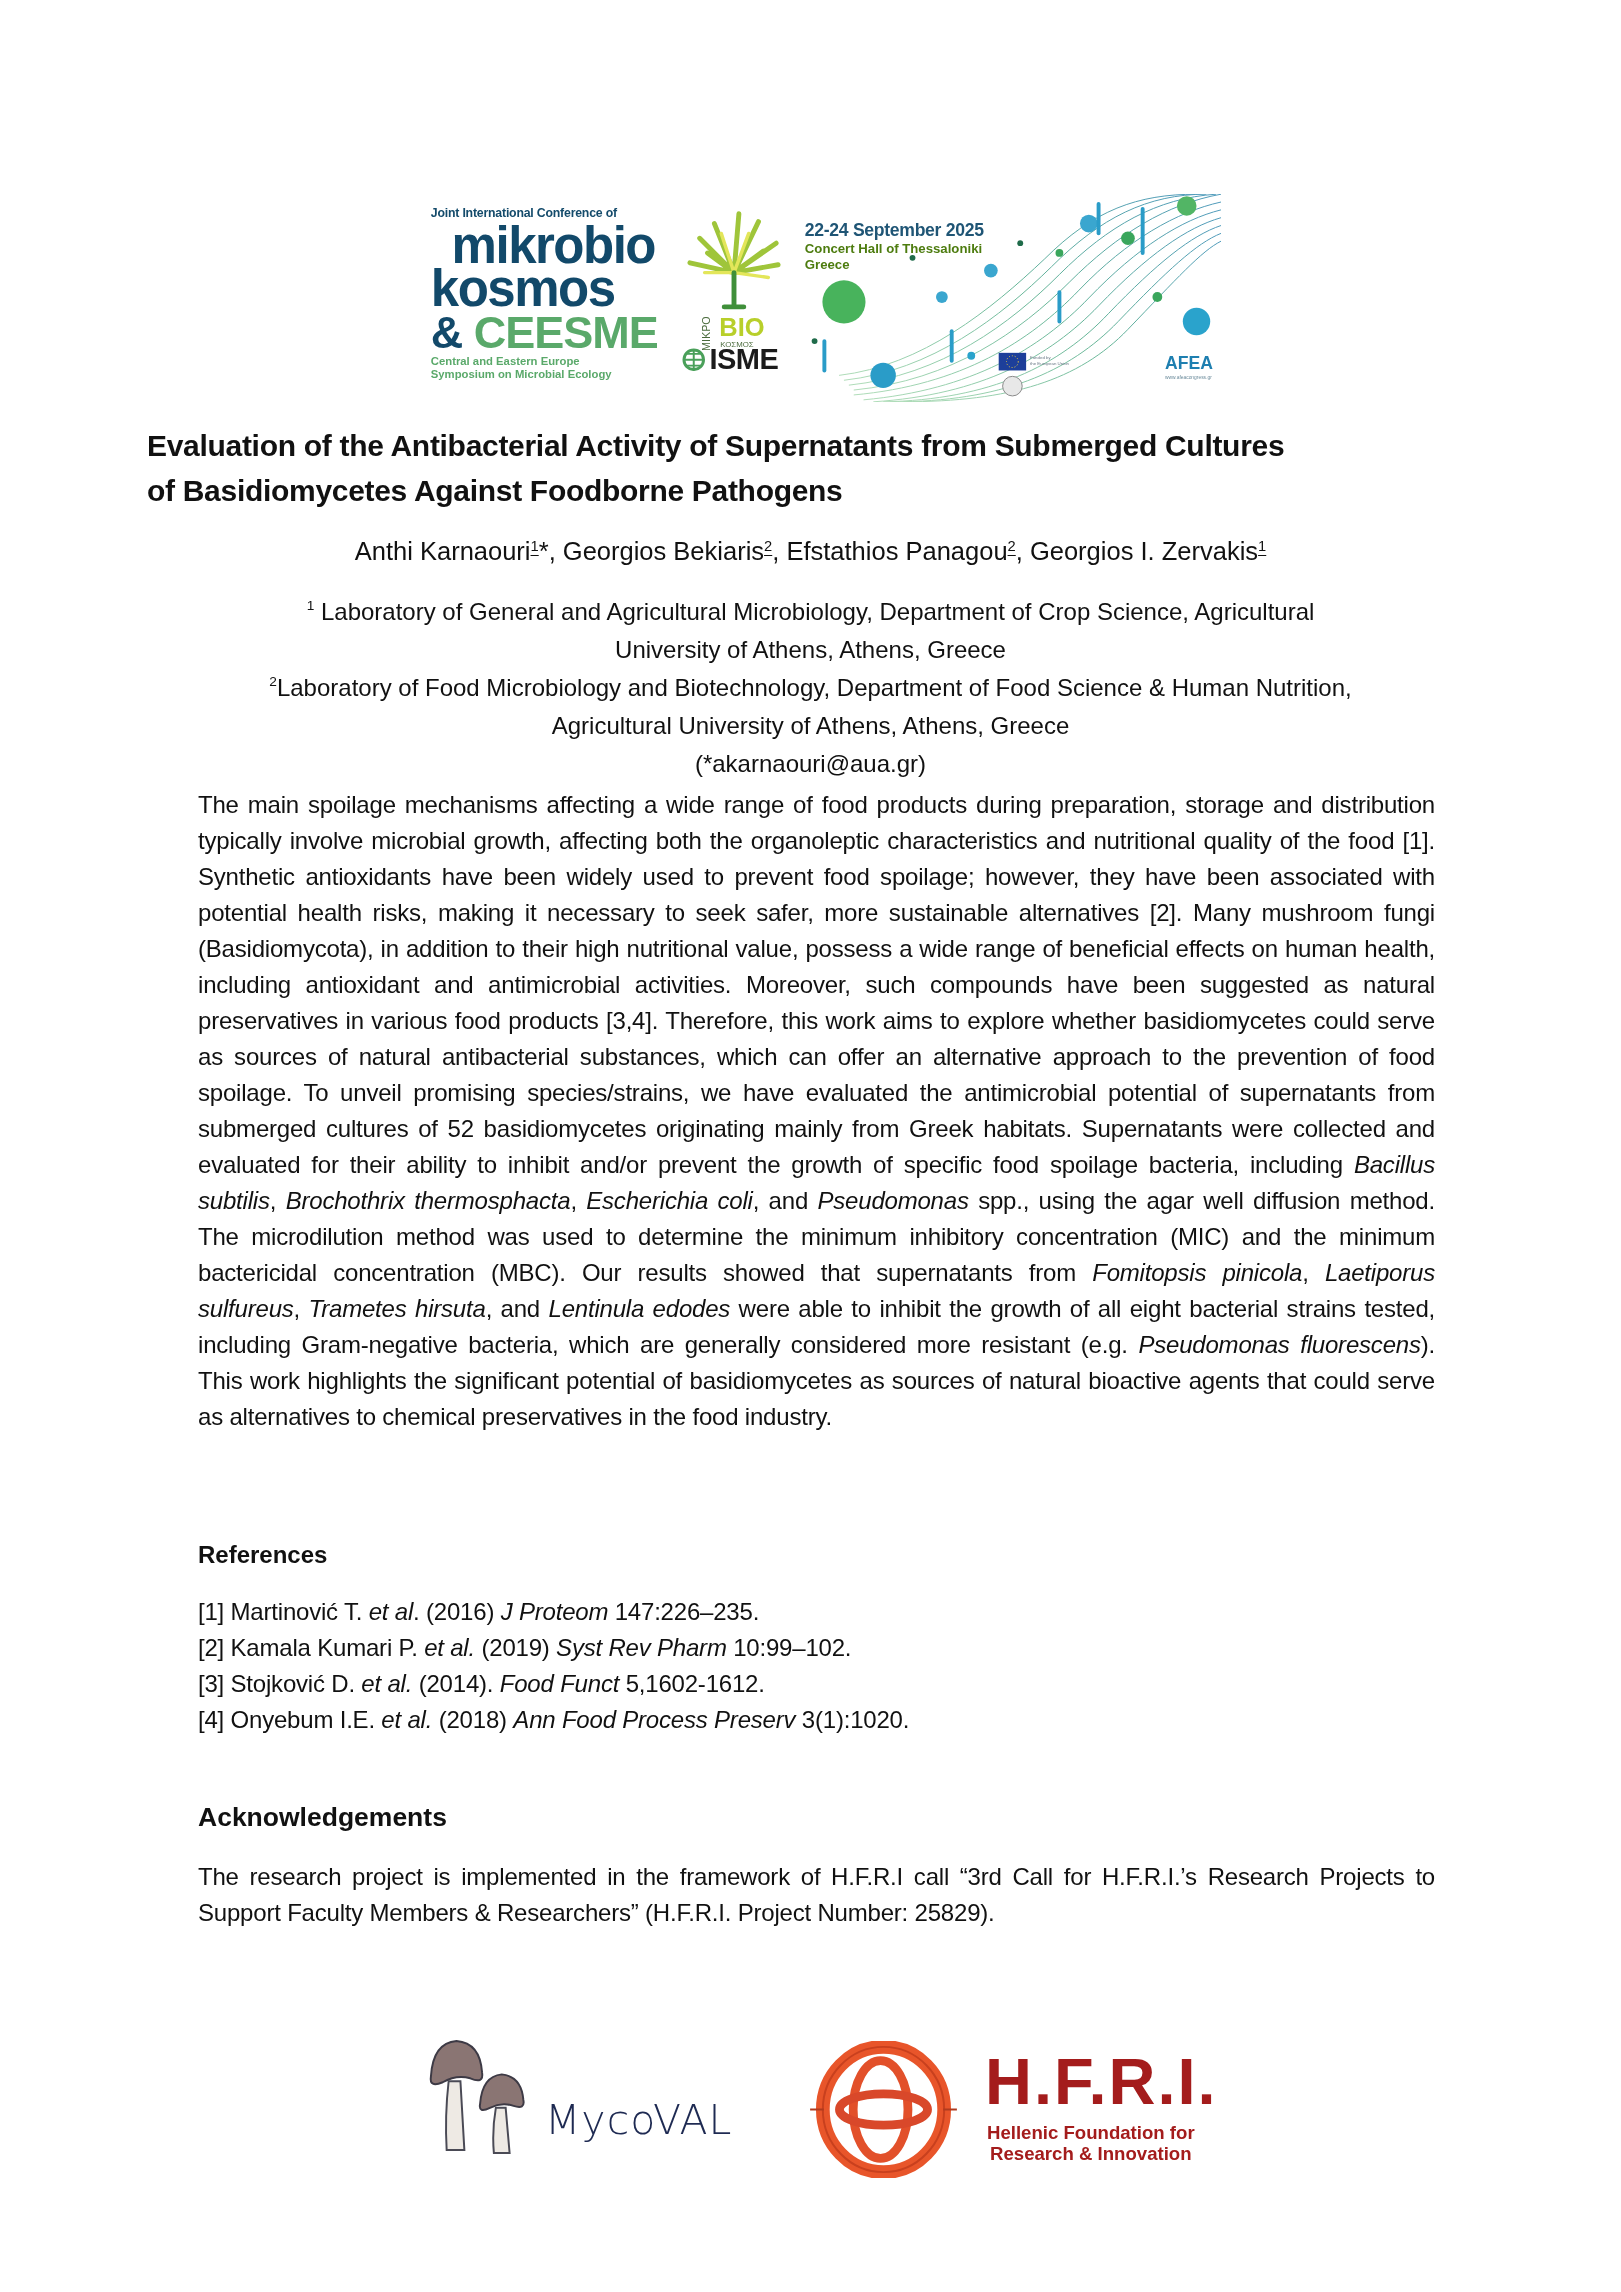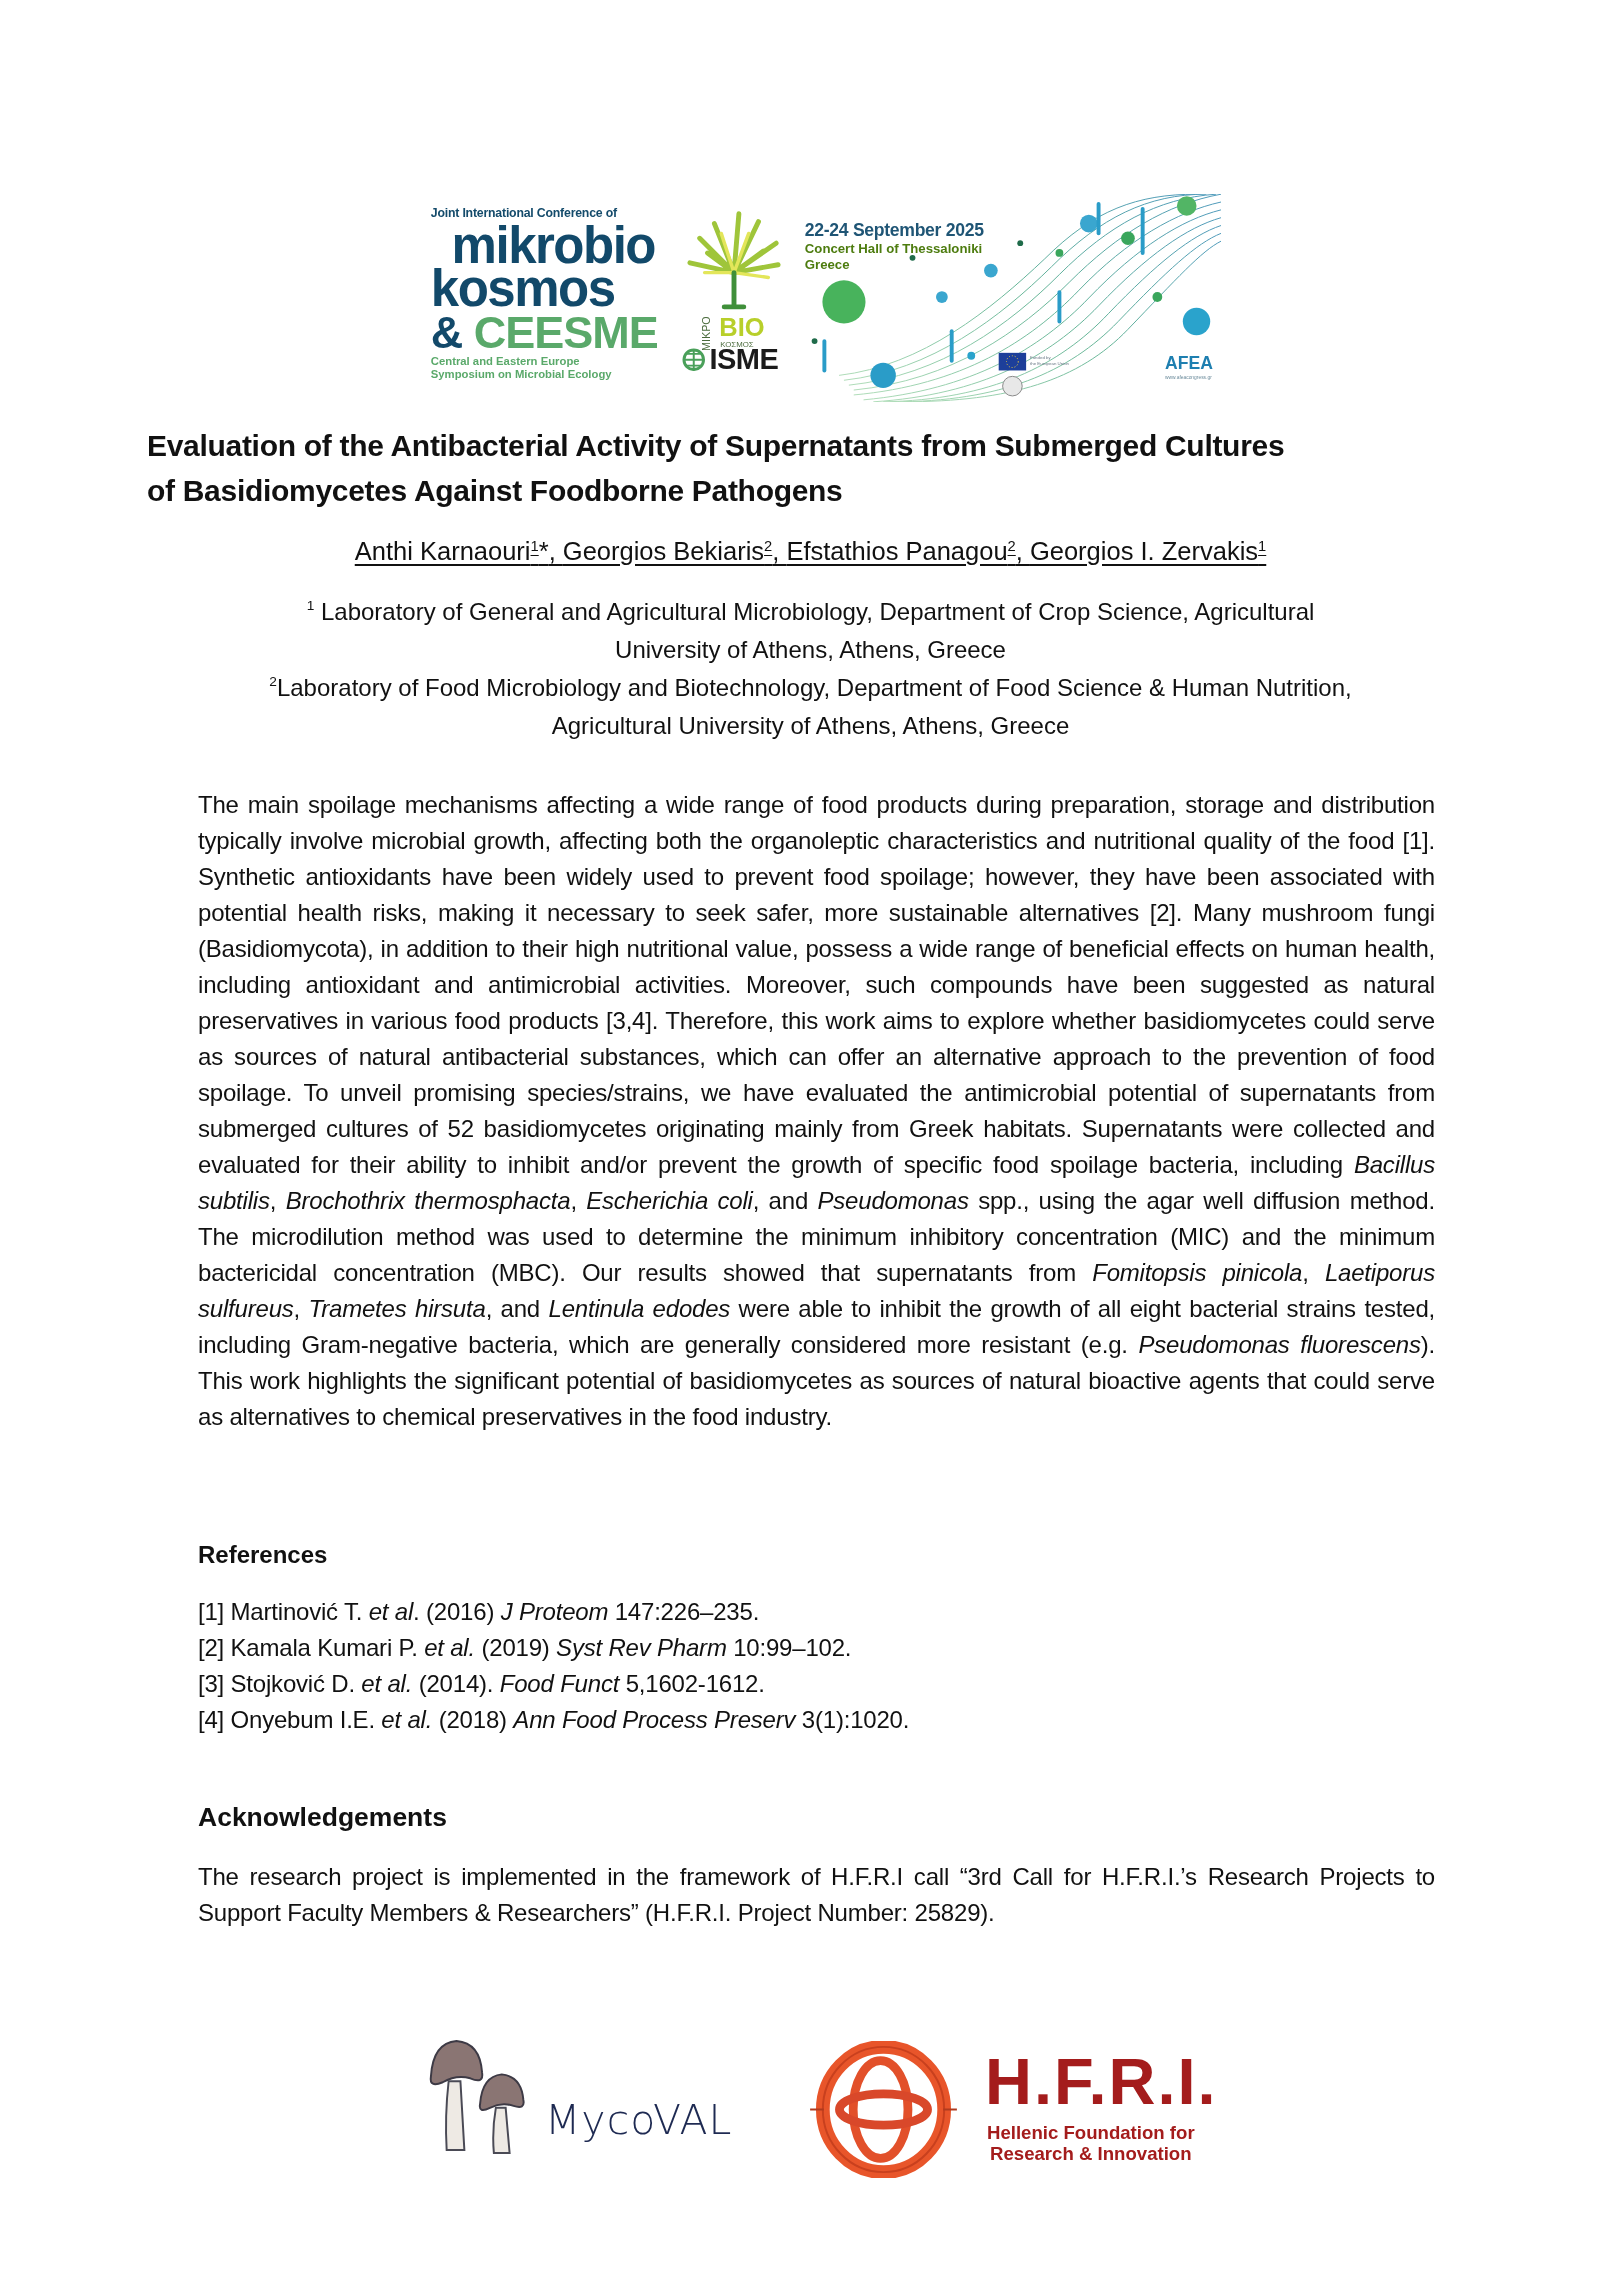--- a/index.html
+++ b/index.html
@@ -32,21 +32,21 @@
   
   .title {
     position: absolute; left: 147px; top: 423px; width: 1327px;
     text-align: left; font-weight: bold; font-size: 30px; line-height: 45px; color: #111;
     letter-spacing: -0.3px;
   }
   .authors {
     position: absolute; left: 147px; top: 534px; width: 1327px; text-align: center;
     font-size: 25.5px; line-height: 35px;
   }
-  .authors span.au { text-decoration: underline; text-underline-offset: 3.9px; }
+  .authors span.au { text-underline-offset: 3.9px; }
   .authors sup { font-size: 14.7px; vertical-align: 8.8px; line-height: 0; text-decoration: underline; }
   .affil {
     position: absolute; left: 147px; top: 593px; width: 1327px; text-align: center;
     font-size: 24px; line-height: 38px;
   }
   .affil sup { font-size: 13.7px; vertical-align: 9.8px; line-height: 0; }
 
   
   .abstract {
     position: absolute; left: 198px; top: 787px; width: 1237px;
@@ -179,20 +179,21 @@
 
 <div class="authors">
   <span class="au"><span>Anthi Karnaouri</span><sup>1</sup><span>*</span></span><span class="au">, </span><span class="au"><span>Georgios Bekiaris</span><sup>2</sup></span><span class="au">, </span><span class="au"><span>Efstathios Panagou</span><sup>2</sup></span><span class="au">, </span><span class="au"><span>Georgios I. Zervakis</span><sup>1</sup></span>
 </div>
 
 <div class="affil">
   <div><sup>1</sup><span> Laboratory of General and Agricultural Microbiology, Department of Crop Science, Agricultural</span></div>
   <div>University of Athens, Athens, Greece</div>
   <div><sup>2</sup><span>Laboratory of Food Microbiology and Biotechnology, Department of Food Science &amp; Human Nutrition,</span></div>
   <div>Agricultural University of Athens, Athens, Greece</div>
+  <div>(*akarnaouri@aua.gr)</div>
 </div>
 
 <div class="abstract"><span>The main spoilage mechanisms affecting a wide range of food products during preparation, storage and distribution typically involve microbial growth, affecting both the organoleptic characteristics and nutritional quality of the food [1]. Synthetic antioxidants have been widely used to prevent food spoilage; however, they have been associated with potential health risks, making it necessary to seek safer, more sustainable alternatives [2]. Many mushroom fungi (Basidiomycota), in addition to their high nutritional value, possess a wide range of beneficial effects on human health, including antioxidant and antimicrobial activities. Moreover, such compounds have been suggested as natural preservatives in various food products [3,4]. Therefore, this work aims to explore whether basidiomycetes could serve as sources of natural antibacterial substances, which can offer an alternative approach to the prevention of food spoilage. To unveil promising species/strains, we have evaluated the antimicrobial potential of supernatants from submerged cultures of 52 basidiomycetes originating mainly from Greek habitats. Supernatants were collected and evaluated for their ability to inhibit and/or prevent the growth of specific food spoilage bacteria, including </span><span class="it">Bacillus subtilis</span><span>, </span><span class="it">Brochothrix thermosphacta</span><span>, </span><span class="it">Escherichia coli</span><span>, and </span><span class="it">Pseudomonas</span><span> spp., using the agar well diffusion method. The microdilution method was used to determine the minimum inhibitory concentration (MIC) and the minimum bactericidal concentration (MBC). Our results showed that supernatants from </span><span class="it">Fomitopsis pinicola</span><span>, </span><span class="it">Laetiporus sulfureus</span><span>, </span><span class="it">Trametes hirsuta</span><span>, and </span><span class="it">Lentinula edodes</span><span> were able to inhibit the growth of all eight bacterial strains tested, including Gram-negative bacteria, which are generally considered more resistant (e.g. </span><span class="it">Pseudomonas fluorescens</span><span>). This work highlights the significant potential of basidiomycetes as sources of natural bioactive agents that could serve as alternatives to chemical preservatives in the food industry.</span></div>
 
 <div class="refs-h">References</div>
 <div class="refs">
   <div><span>[1] Martinović T. </span><span class="it">et al</span><span>. (2016) </span><span class="it">J Proteom</span><span> 147:226–235.</span></div>
   <div><span>[2] Kamala Kumari P. </span><span class="it">et al.</span><span> (2019) </span><span class="it">Syst Rev Pharm</span><span> 10:99–102.</span></div>
   <div><span>[3] Stojković D. </span><span class="it">et al.</span><span> (2014). </span><span class="it">Food Funct</span><span> 5,1602-1612.</span></div>
   <div><span>[4] Onyebum I.E. </span><span class="it">et al.</span><span> (2018) </span><span class="it">Ann Food Process Preserv</span><span> 3(1):1020.</span></div>

